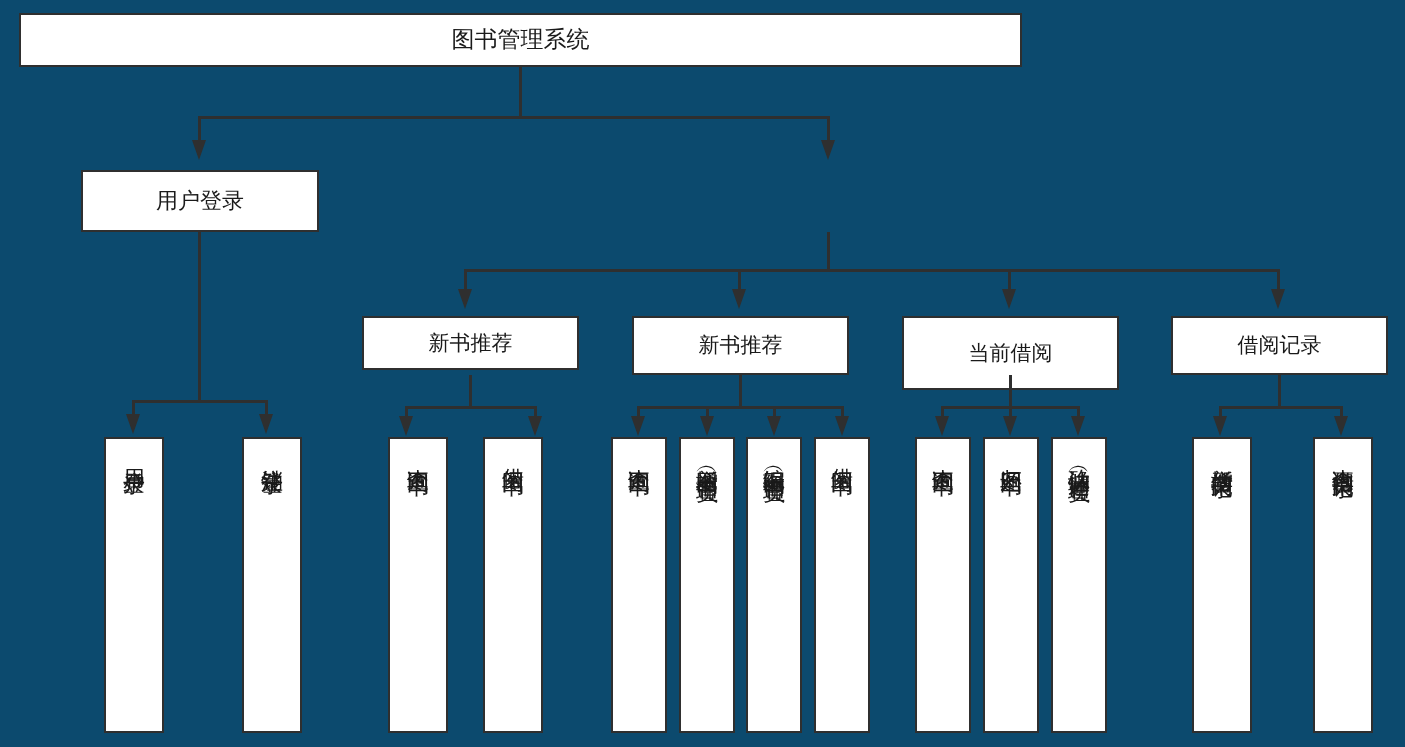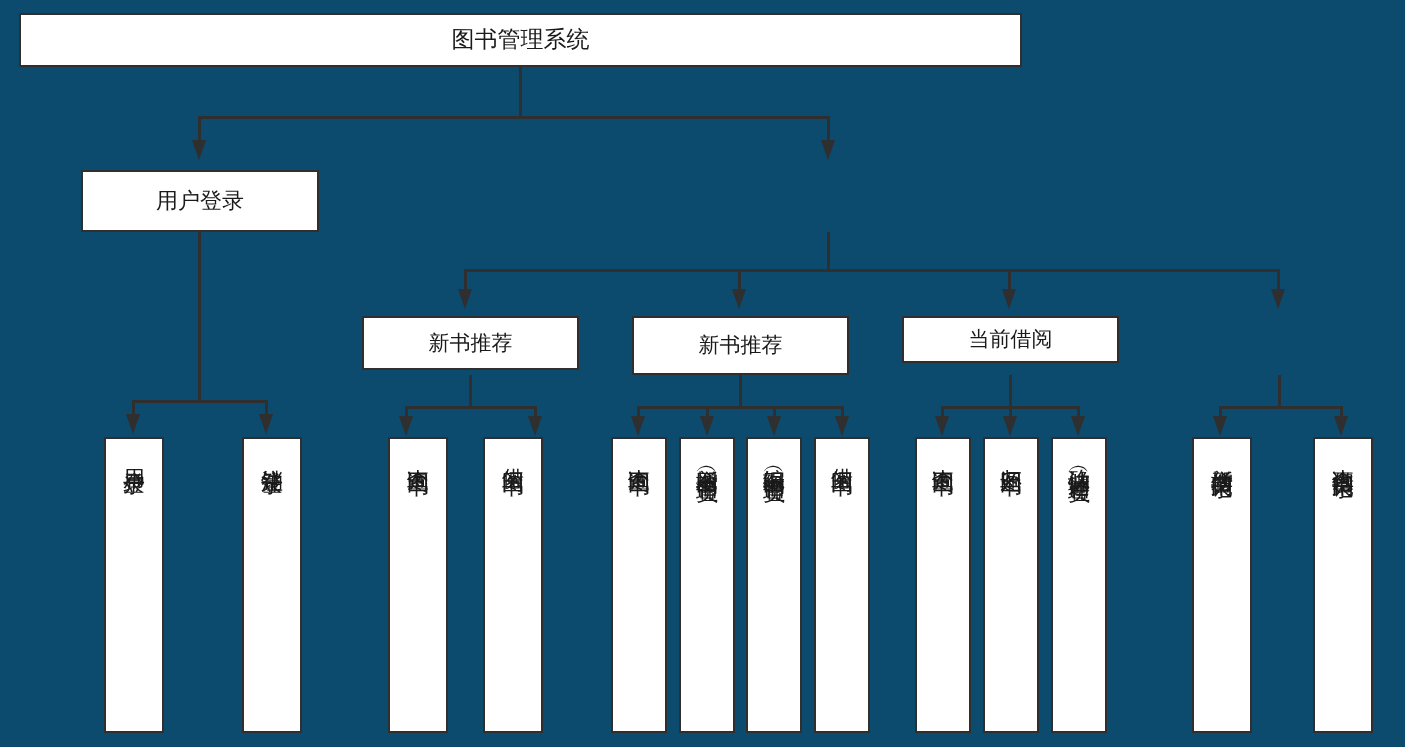--- a/index.html
+++ b/index.html
@@ -109,22 +109,25 @@
   <div class="arrow" style="left:1002px;top:289px;"></div>
   <div class="conn vline" style="left:1277px;top:269px;width:3px;height:24px;"></div>
   <div class="arrow" style="left:1271px;top:289px;"></div>
 
   <div class="node lvl3" style="left:362px;top:316px;width:217px;height:54px;">
     <span>新书推荐</span>
   </div>
   <div class="node lvl3" style="left:632px;top:316px;width:217px;height:59px;">
     <span>新书推荐</span>
   </div>
-  <div class="node lvl3" style="left:902px;top:316px;width:217px;height:47px;">
+  <div class="node lvl3" style="left:902px;top:316px;width:217px;height:74px;">
     <span>当前借阅</span>
+  </div>
+  <div class="node lvl3" style="left:1171px;top:316px;width:217px;height:59px;">
+    <span>借阅记录</span>
   </div>
 
   <div class="conn vline" style="left:469px;top:375px;width:3px;height:33px;"></div>
   <div class="conn hline" style="left:405px;top:406px;width:132px;height:3px;"></div>
   <div class="conn vline" style="left:405px;top:406px;width:3px;height:14px;"></div>
   <div class="arrow" style="left:399px;top:416px;"></div>
   <div class="conn vline" style="left:534px;top:406px;width:3px;height:14px;"></div>
   <div class="arrow" style="left:528px;top:416px;"></div>
 
   <div class="conn vline" style="left:739px;top:375px;width:3px;height:33px;"></div>

